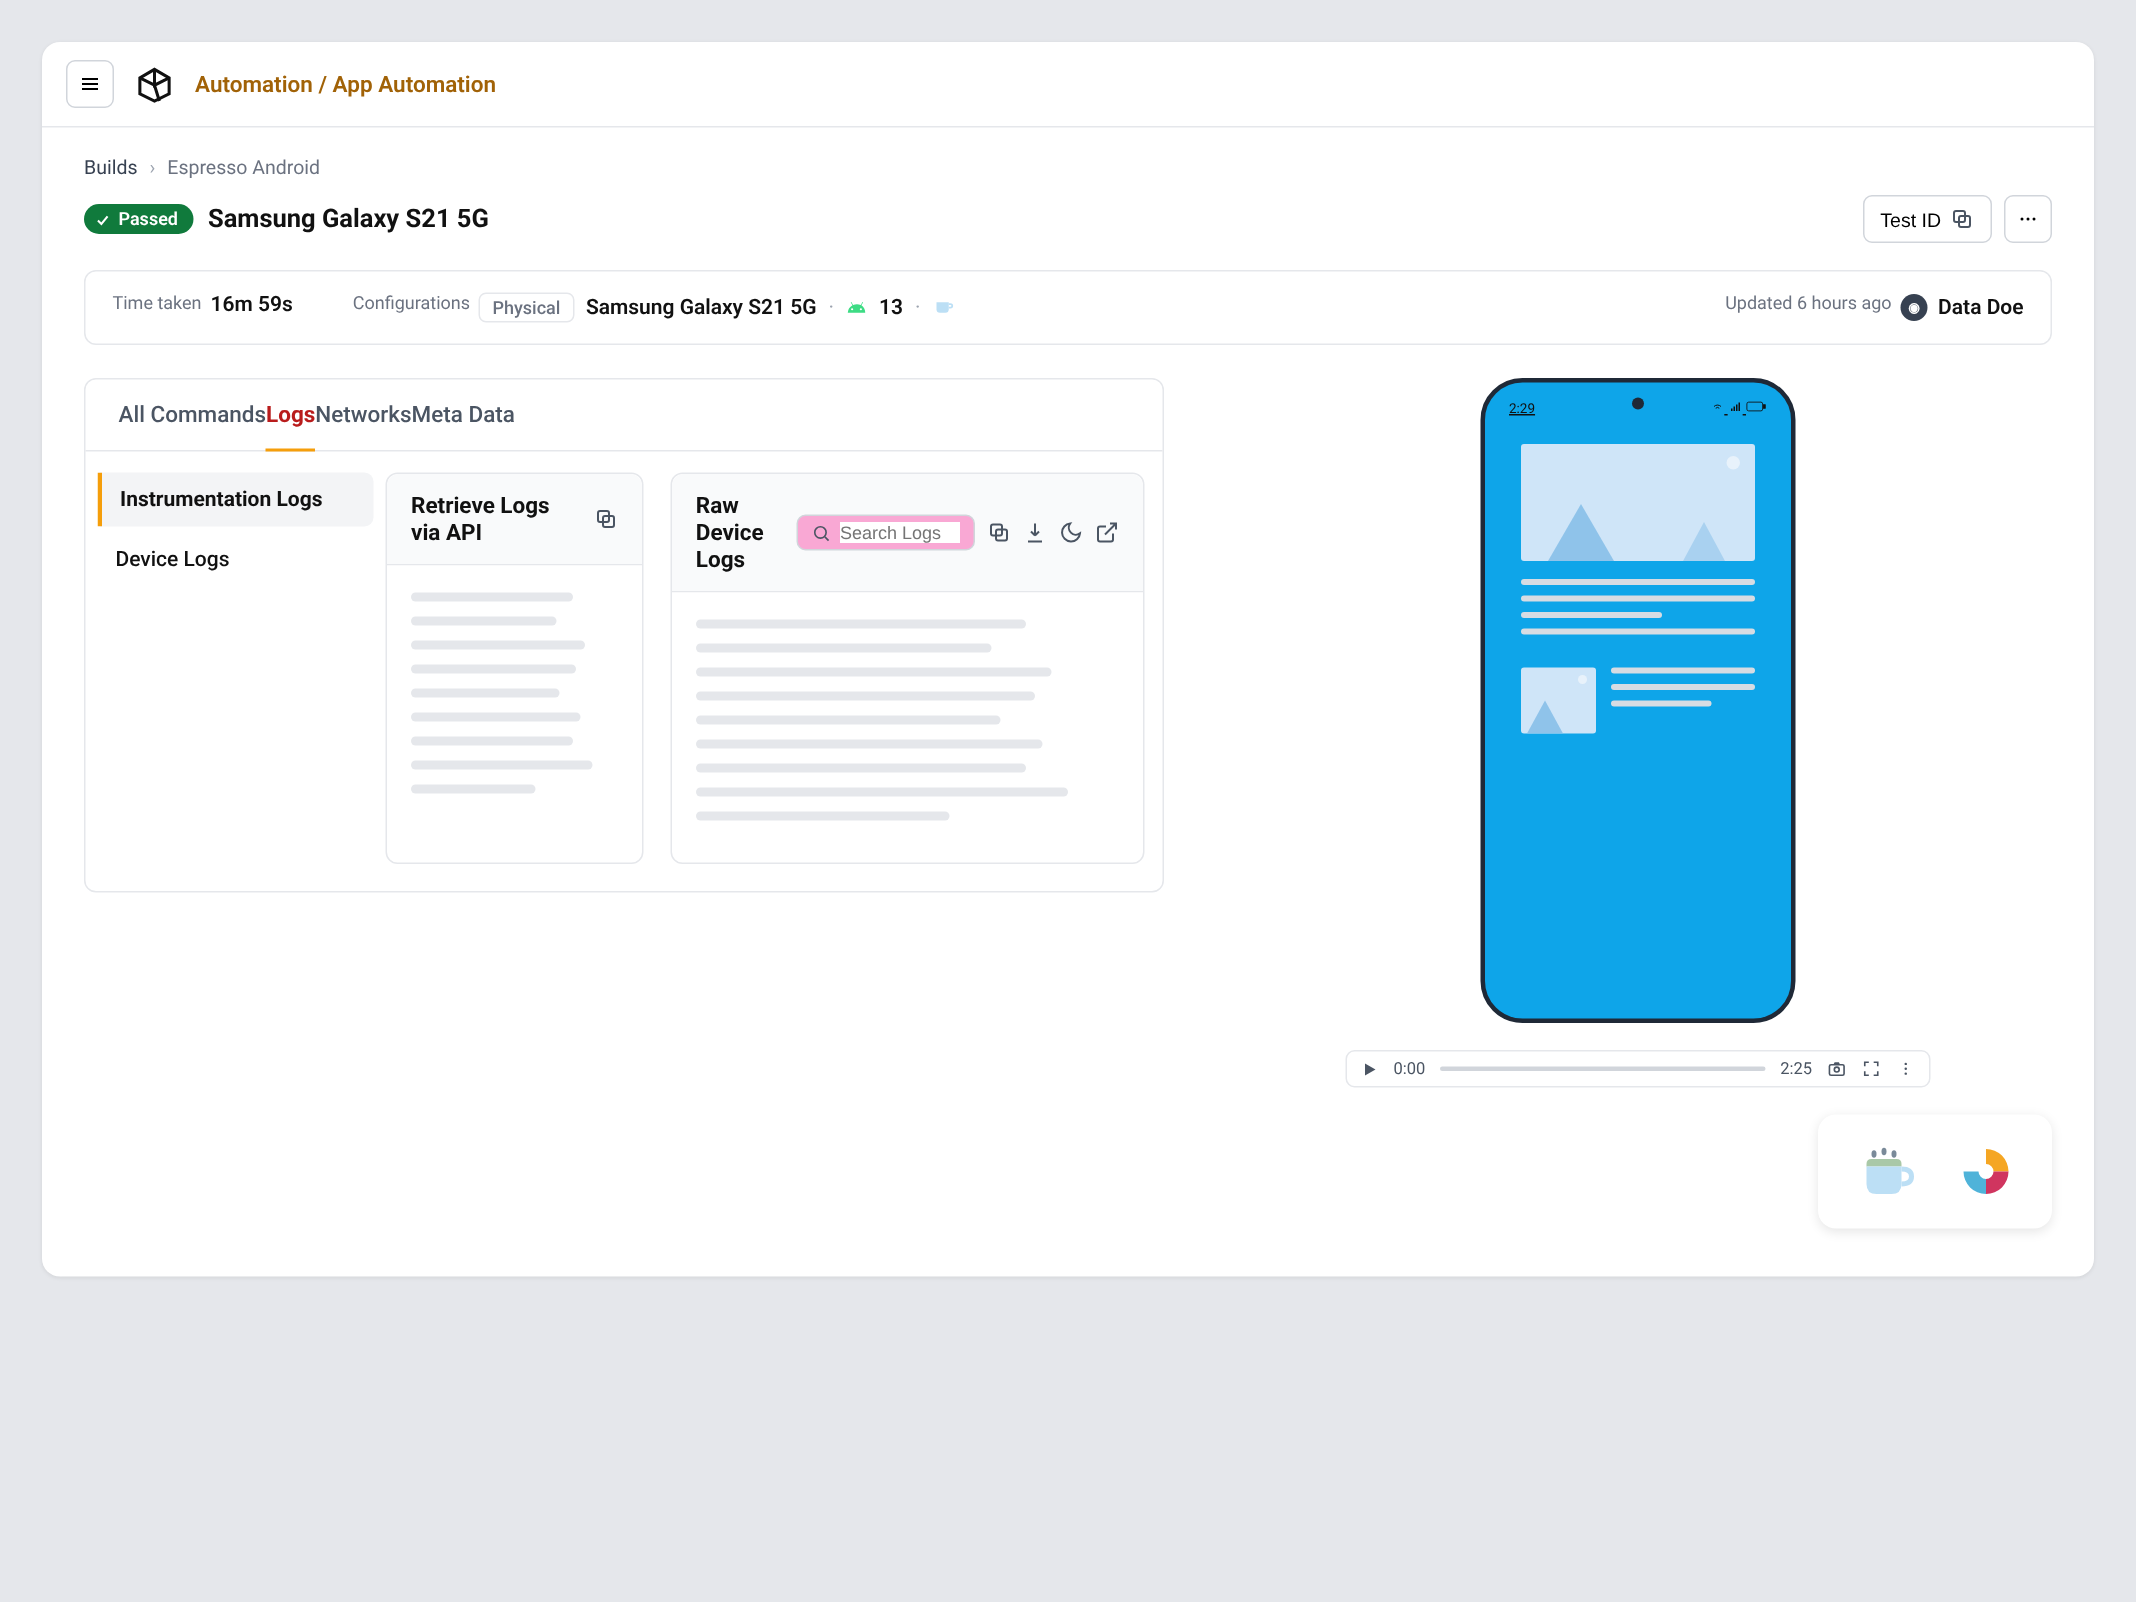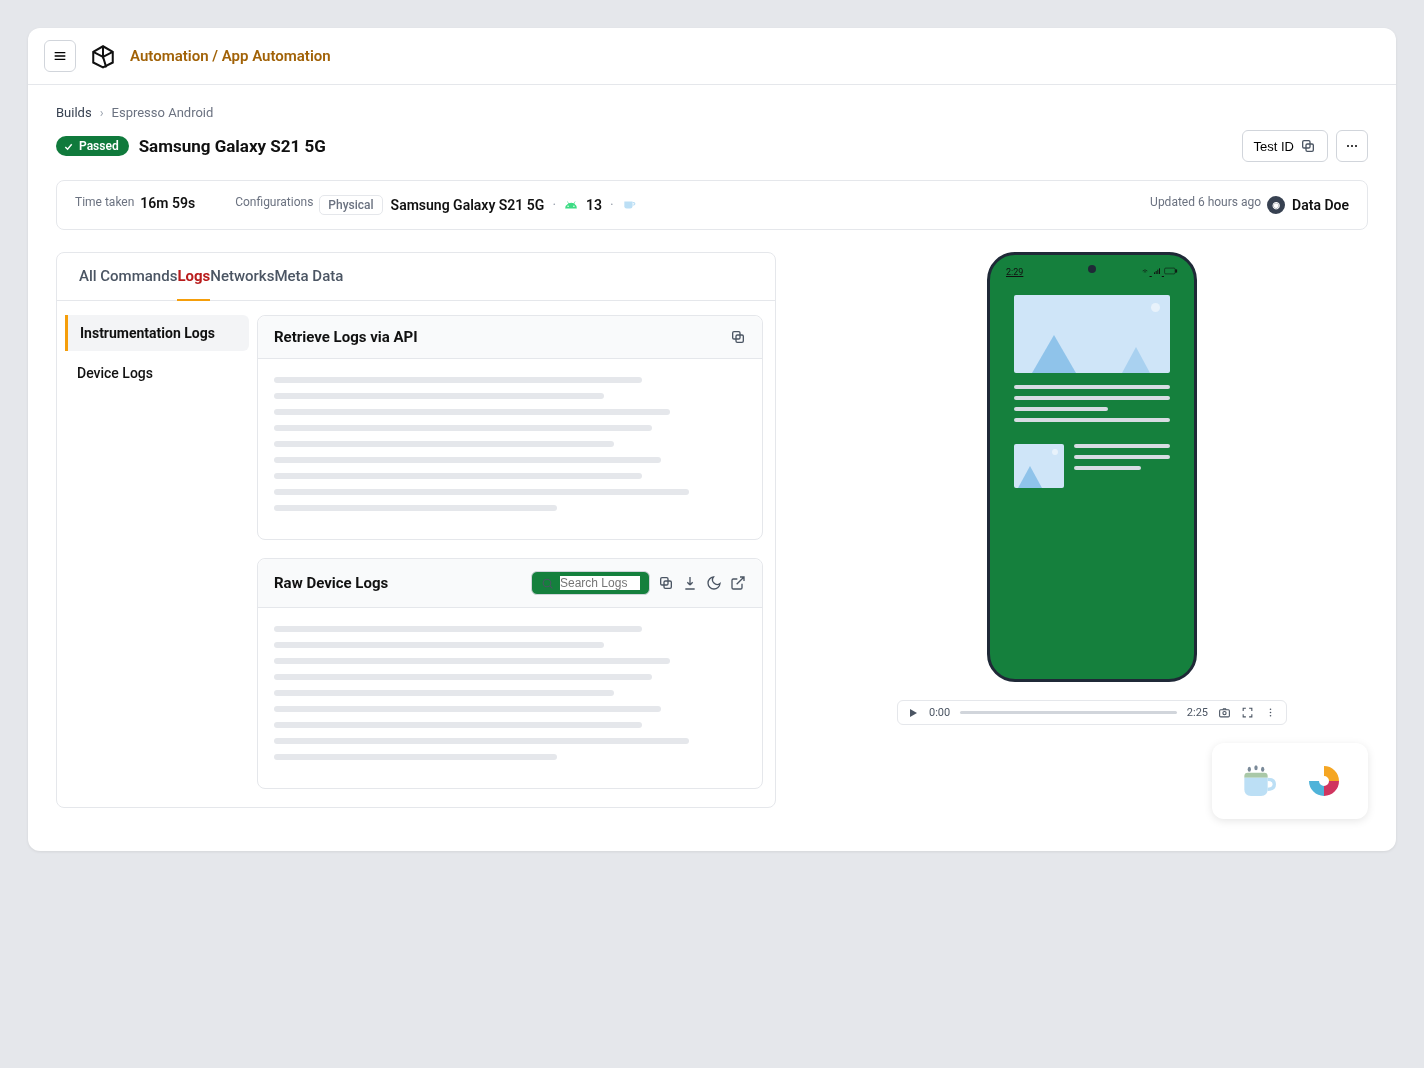--- a/index.html
+++ b/index.html
@@ -35,31 +35,31 @@
 .avatar { width: 18px; height: 18px; border-radius: 50%; background: #374151; display: inline-flex; align-items: center; justify-content: center; color: #fff; font-size: 9px; }
 .main-split { display: flex; gap: 40px; align-items: flex-start; }
 .left-pane { flex: 0 0 720px; border: 1px solid #e5e7eb; border-radius: 8px; }
 .tabs { display: flex; padding: 14px 22px 0 22px; border-bottom: 1px solid #e5e7eb; }
 .tab { font-size: 15px; font-weight: 500; color: #4b5563; padding-bottom: 14px; cursor: pointer; }
 .tab.active { color: #b91c1c; font-weight: 700; border-bottom: 2px solid #f59e0b; margin-bottom: -1px; }
 .tab-body { display: flex; }
 .sidebar { width: 200px; padding: 14px 8px; }
 .side-item { padding: 10px 12px; border-radius: 6px; font-size: 14px; font-weight: 500; cursor: pointer; margin-bottom: 4px; }
 .side-item.active { background: #f3f4f6; font-weight: 700; border-left: 3px solid #f59e0b; border-radius: 0 6px 6px 0; }
-.logs-area { flex: 1; padding: 14px 12px 18px 0; display: flex; flex-direction: column; gap: 18px; }
+.logs-area { flex: 1; padding: 14px 12px 18px 0; display: flex; gap: 18px; }
 .log-card { border: 1px solid #e5e7eb; border-radius: 8px; }
 .log-header { padding: 12px 16px; border-bottom: 1px solid #e5e7eb; background: #f9fafb; border-radius: 8px 8px 0 0; display: flex; align-items: center; gap: 8px; }
 .log-title { font-size: 15px; font-weight: 700; flex: 1; }
 .icon-sm { width: 16px; height: 16px; cursor: pointer; color: #4b5563; }
-.search-box { display: flex; align-items: center; gap: 6px; border: 1px solid #d1d5db; border-radius: 6px; padding: 4px 9px; background: #15803d; }
+.search-box { display: flex; align-items: center; gap: 6px; border: 1px solid #d1d5db; border-radius: 6px; padding: 4px 9px; background: #f9a8d4; }
 .search-box input { border: none; outline: none; font-size: 12px; width: 80px; }
 .log-body { padding: 18px 16px; }
 .skel { height: 6px; background: #e5e7eb; border-radius: 3px; margin-bottom: 10px; }
 .right-pane { flex: 1; display: flex; flex-direction: column; align-items: center; gap: 18px; }
-.phone { width: 210px; height: 430px; border: 3px solid #1f2937; border-radius: 28px; background: #15803d; position: relative; padding: 10px 10px 14px 10px; overflow: hidden; text-decoration: underline; }
+.phone { width: 210px; height: 430px; border: 3px solid #1f2937; border-radius: 28px; background: #0ea5e9; position: relative; padding: 10px 10px 14px 10px; overflow: hidden; text-decoration: underline; }
 .phone::before { content: ""; position: absolute; top: 10px; left: 50%; transform: translateX(-50%); width: 8px; height: 8px; background: #1f2937; border-radius: 50%; }
 .statusbar { display: flex; justify-content: space-between; font-size: 9px; padding: 2px 6px; color: #111; align-items: center; }
 .phone-content { padding: 16px 14px; }
 .ph-img { background: #cfe5f8; border-radius: 2px; margin-bottom: 12px; display: flex; align-items: center; justify-content: center; position: relative; overflow: hidden; }
 .ph-img.big { height: 78px; }
 .ph-img.small { width: 50px; height: 44px; }
 .mountain { width: 0; height: 0; border-left: 22px solid transparent; border-right: 22px solid transparent; border-bottom: 38px solid #8fc3ea; position: absolute; bottom: 0; }
 .mountain.m2 { border-left-width: 14px; border-right-width: 14px; border-bottom-width: 26px; border-bottom-color: #a9d1f0; right: 20px; }
 .sun { width: 9px; height: 9px; background: #e8f2fb; border-radius: 50%; position: absolute; top: 8px; right: 10px; }
 .ph-line { height: 4px; background: #d7dce3; border-radius: 2px; margin-bottom: 7px; }

